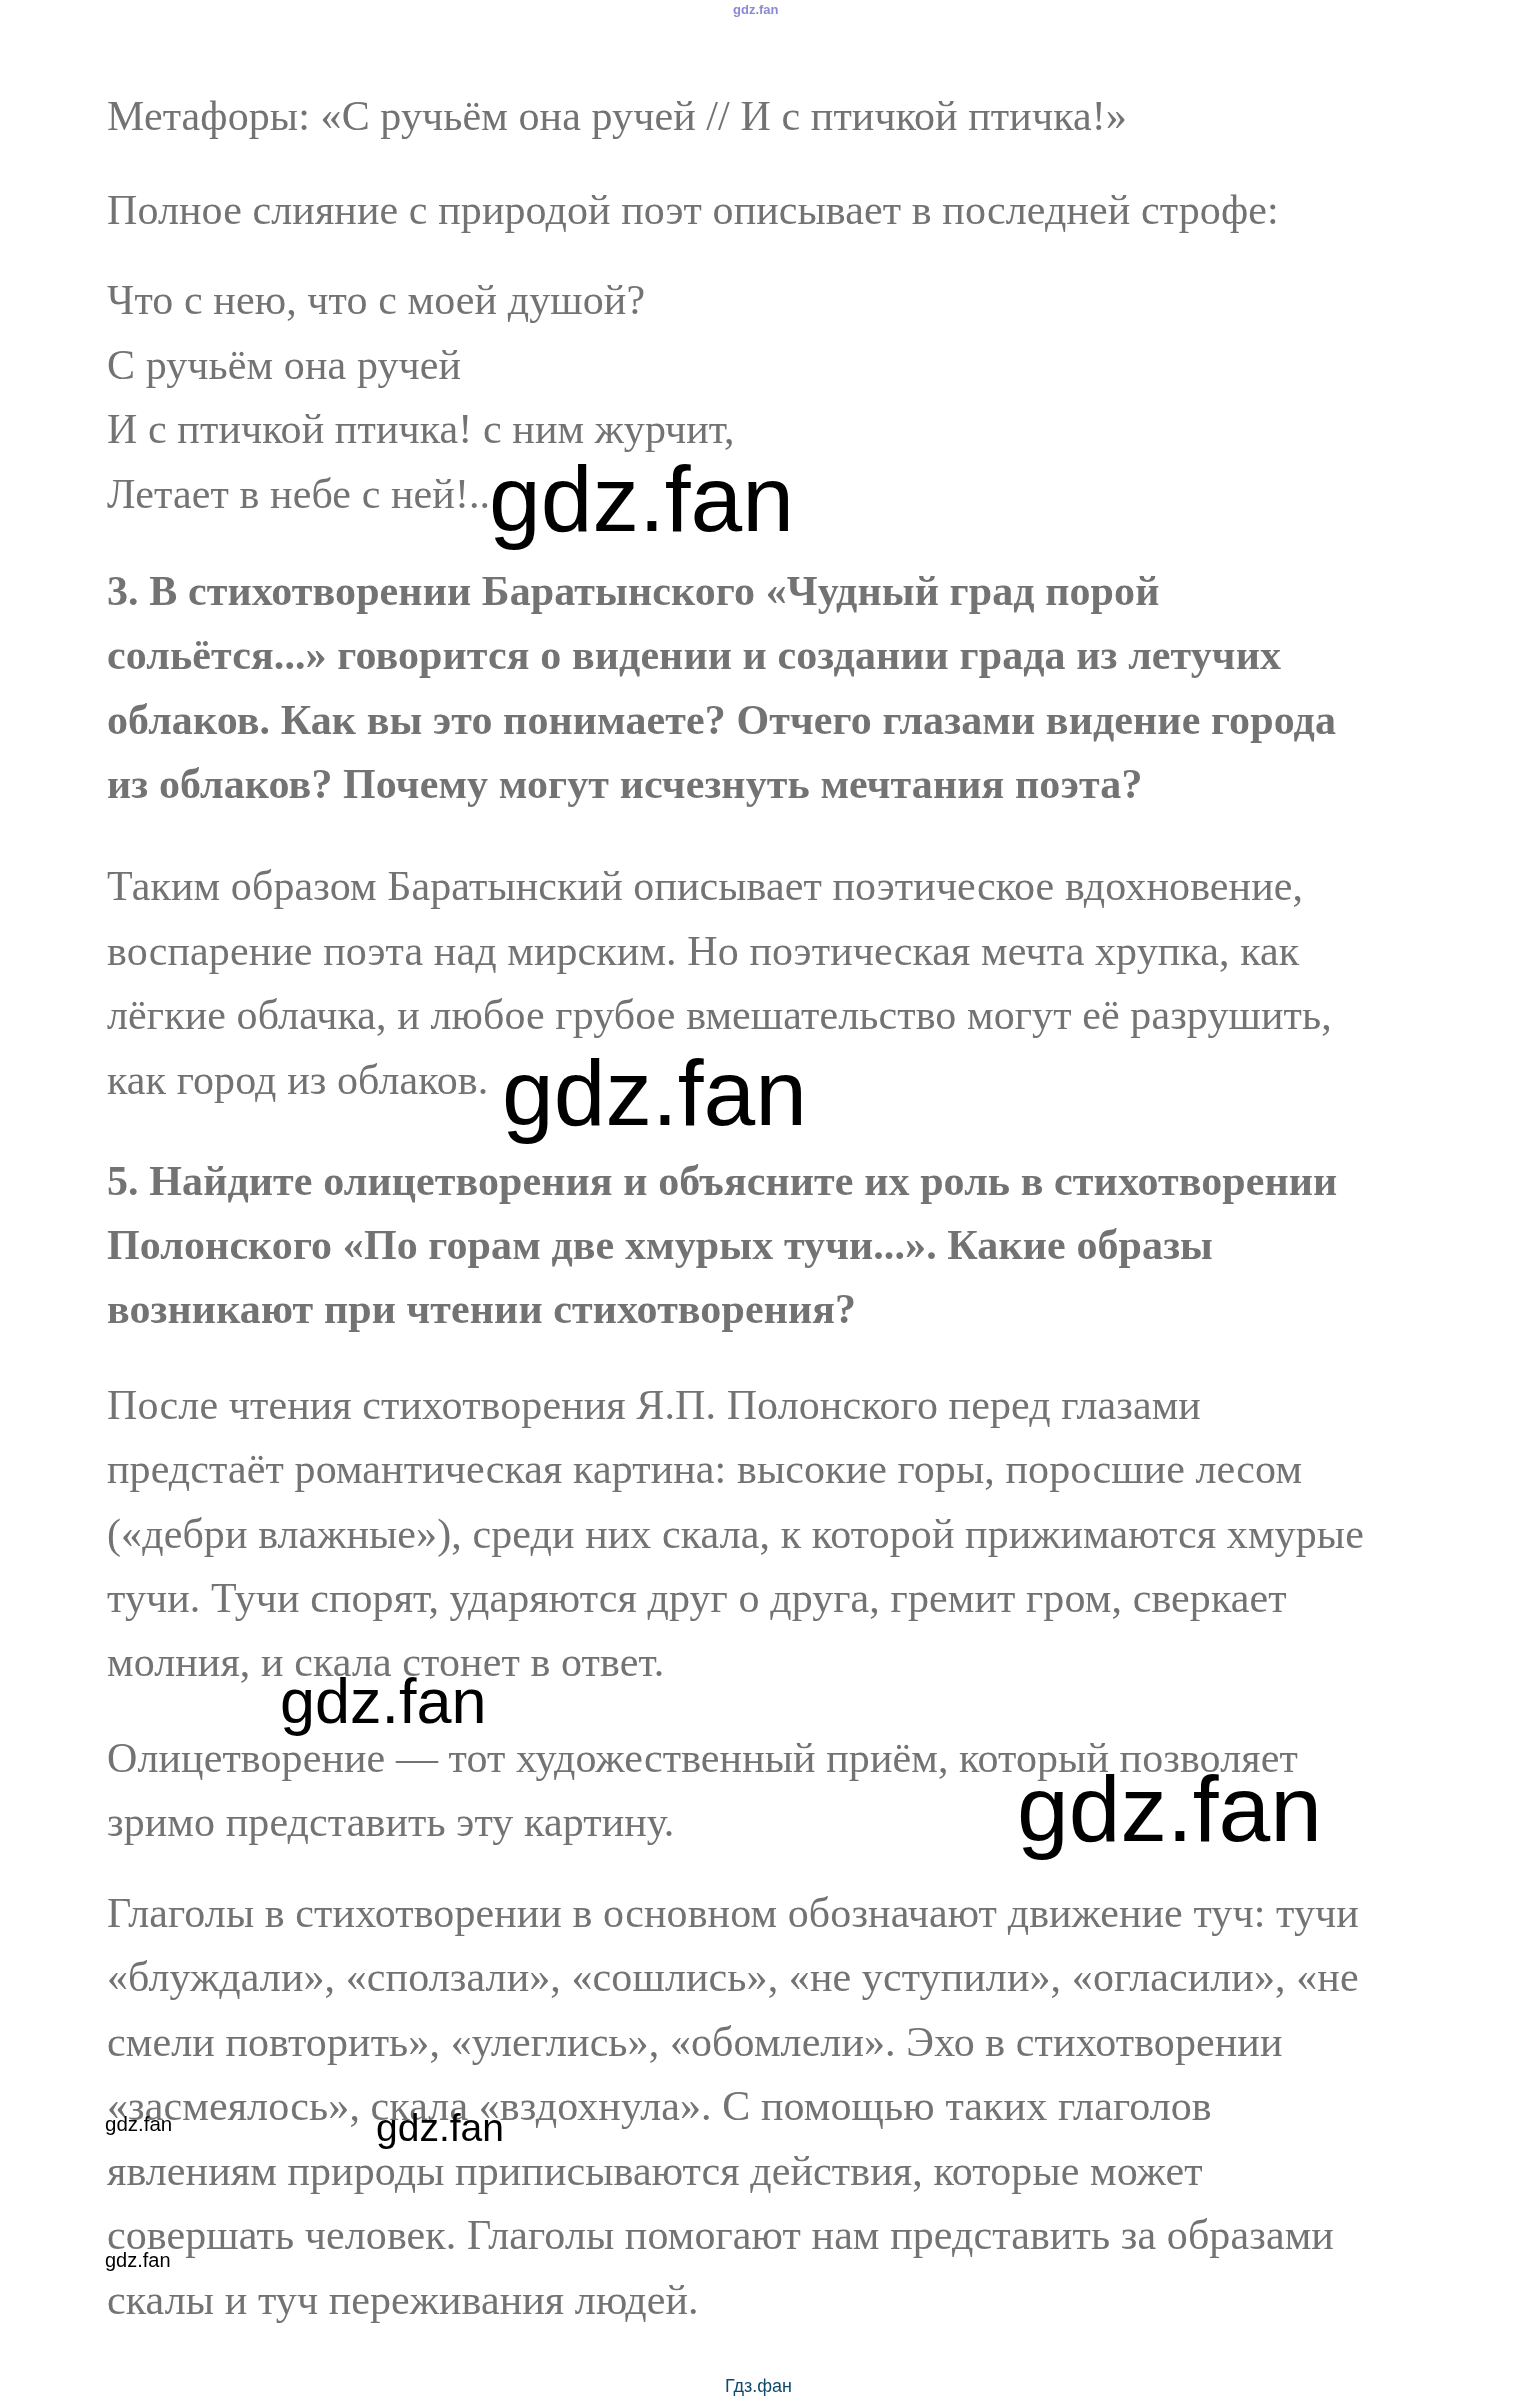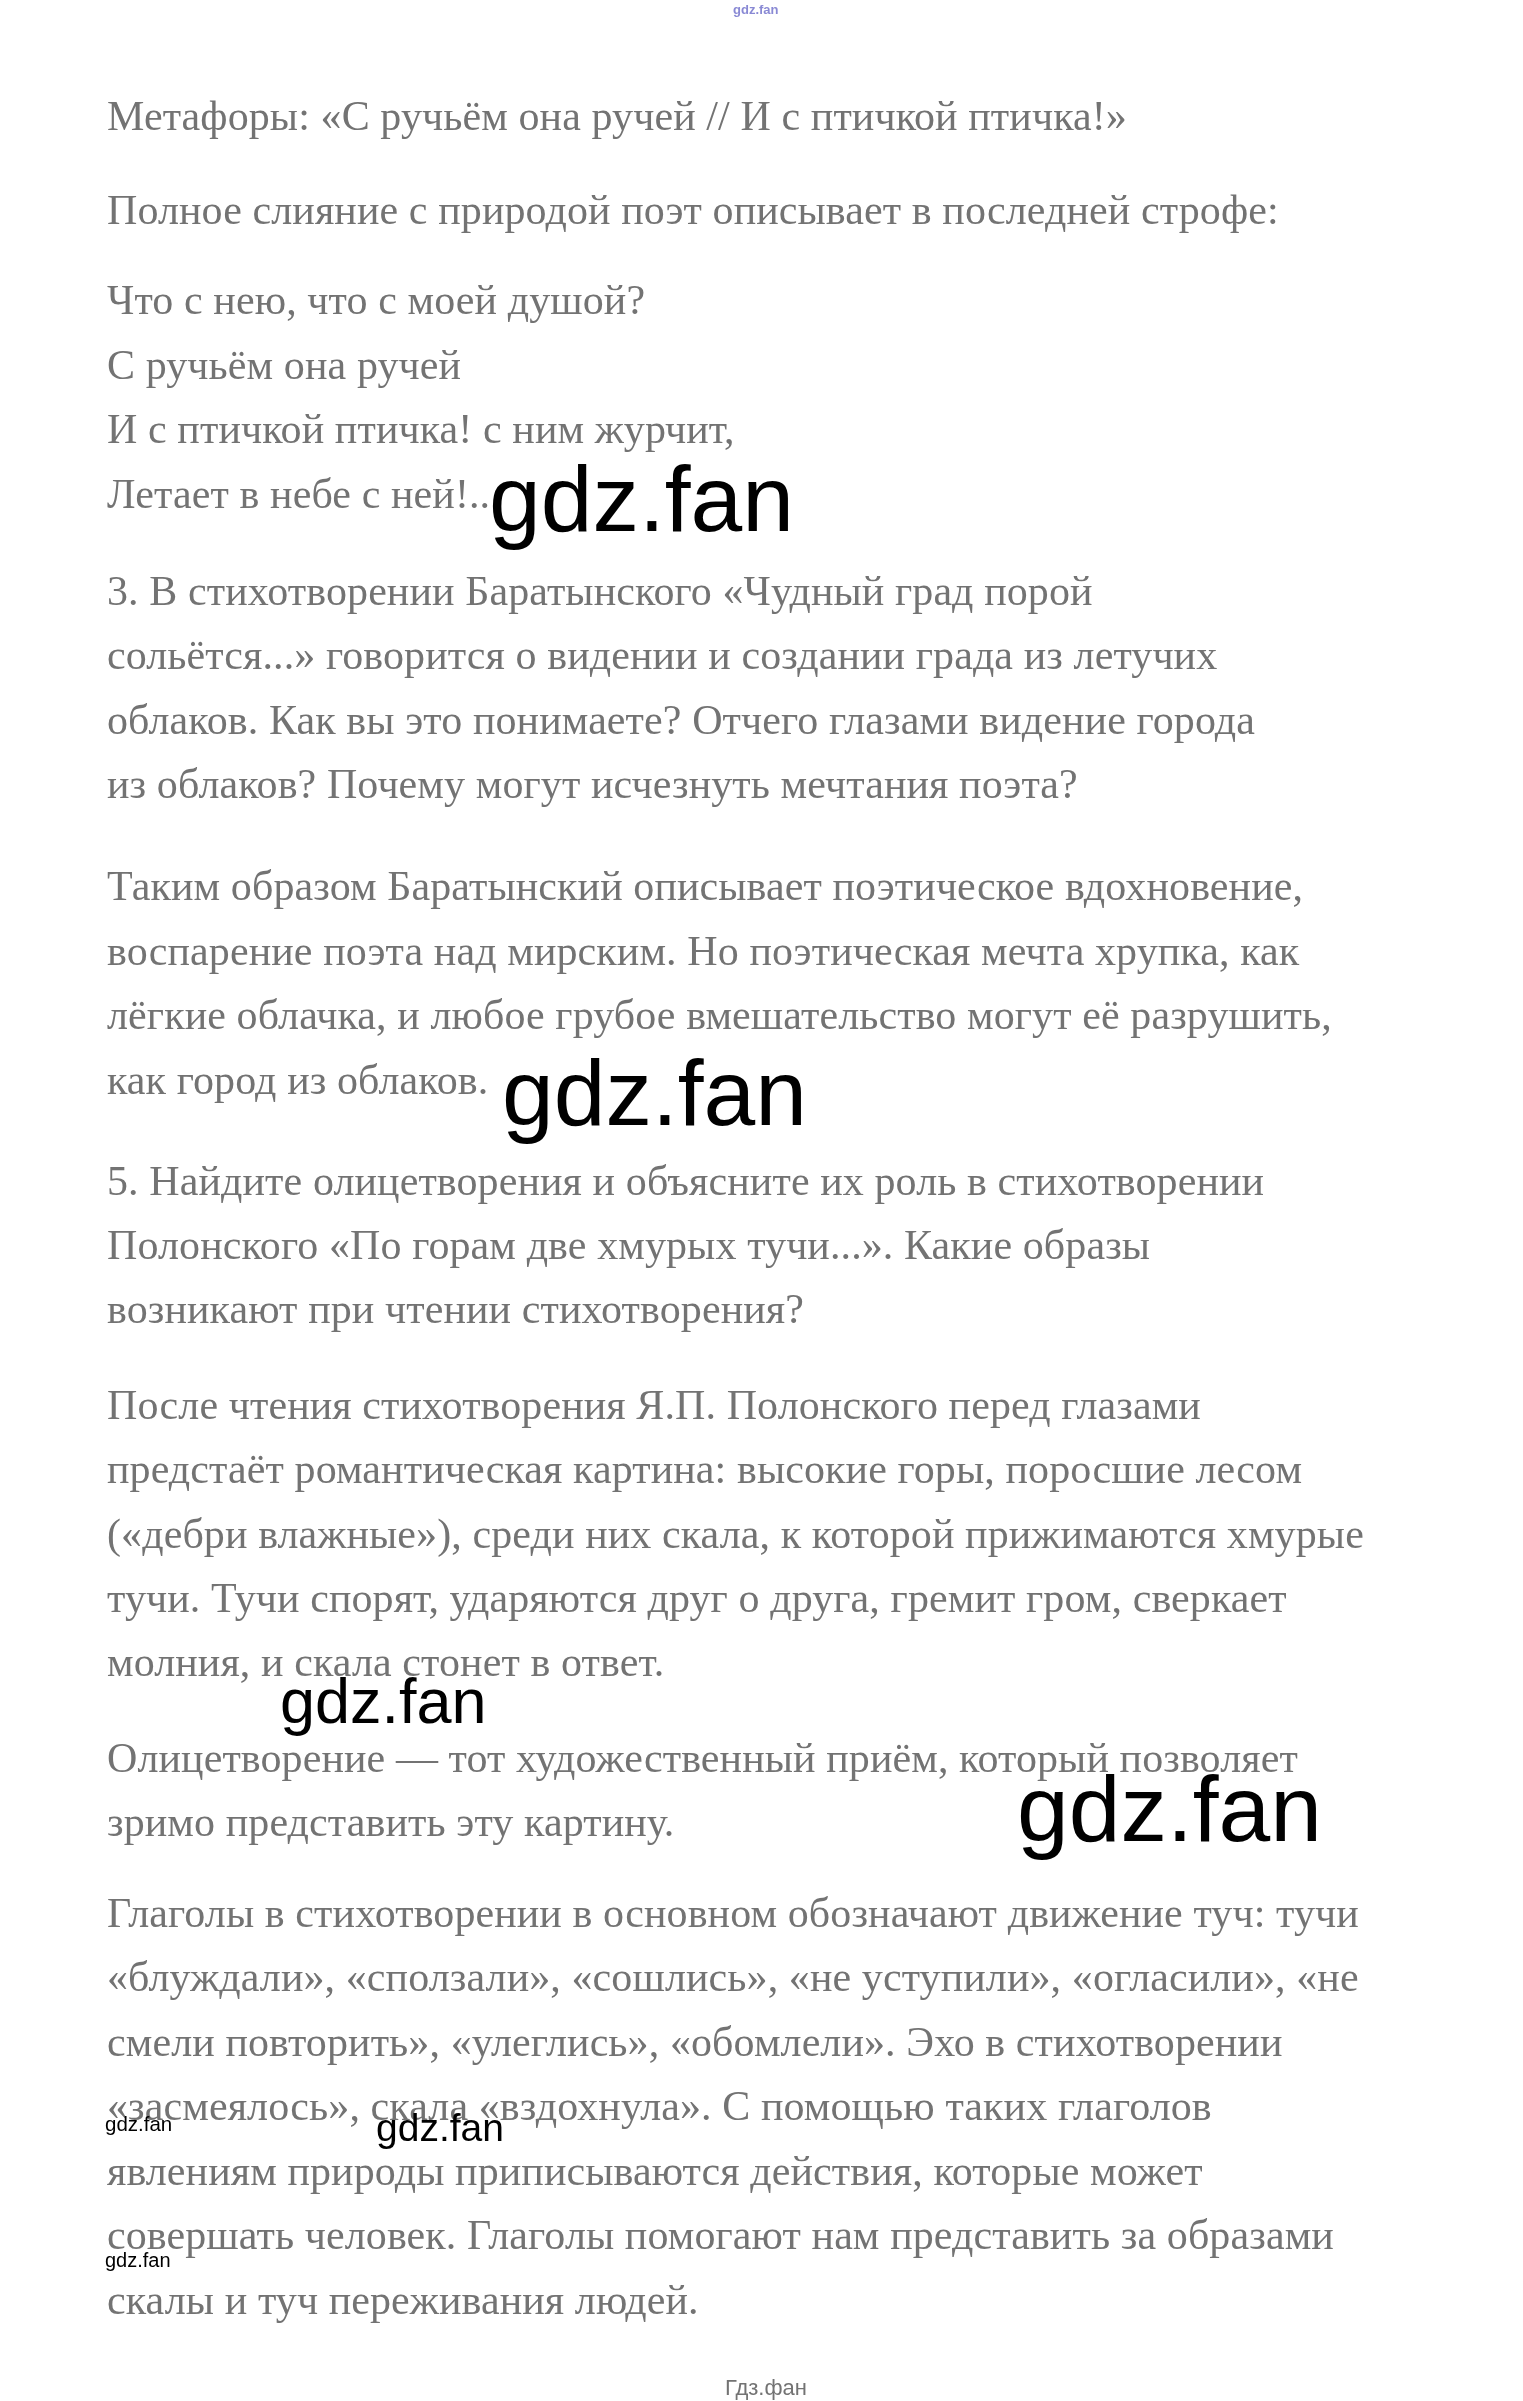--- a/index.html
+++ b/index.html
@@ -18,21 +18,21 @@
   .line {
     position: absolute;
     left: 107px;
     white-space: nowrap;
     font-size: 42px;
     line-height: 44px;
     color: #737373;
     letter-spacing: 0.1px;
   }
   .line.bold {
-    font-weight: normal;
+    font-weight: bold;
   }
   .wm {
     position: absolute;
     font-family: Liberation Sans, sans-serif;
     color: #000000;
     white-space: nowrap;
     line-height: 1;
   }
   .wm-top {
     left: 733px;
@@ -45,22 +45,22 @@
   .wm-big-1 { left: 489px;  top: 453px;  font-size: 93px; }
   .wm-big-2 { left: 502px;  top: 1047px; font-size: 93px; }
   .wm-med-1 { left: 280px;  top: 1670px; font-size: 63px;  }
   .wm-big-3 { left: 1017px; top: 1763px; font-size: 93px; }
   .wm-med-2 { left: 376px;  top: 2108px; font-size: 39px;  }
   .wm-sm-1  { left: 105px;  top: 2114px; font-size: 20.5px;  }
   .wm-sm-2  { left: 105px;  top: 2250px; font-size: 20px;  }
   .wm-footer {
     left: 725px;
     top: 2377px;
-    font-size: 22px;
-    color: #737373;
+    font-size: 18px;
+    color: #0c4a6e;
   }
 </style>
 </head>
 <body>
 
 <div class="page">
 
   <div class="wm wm-top">gdz.fan</div>
 
   <div class="line" style="top:94px">Метафоры: «С ручьём она ручей // И с птичкой птичка!»</div>

